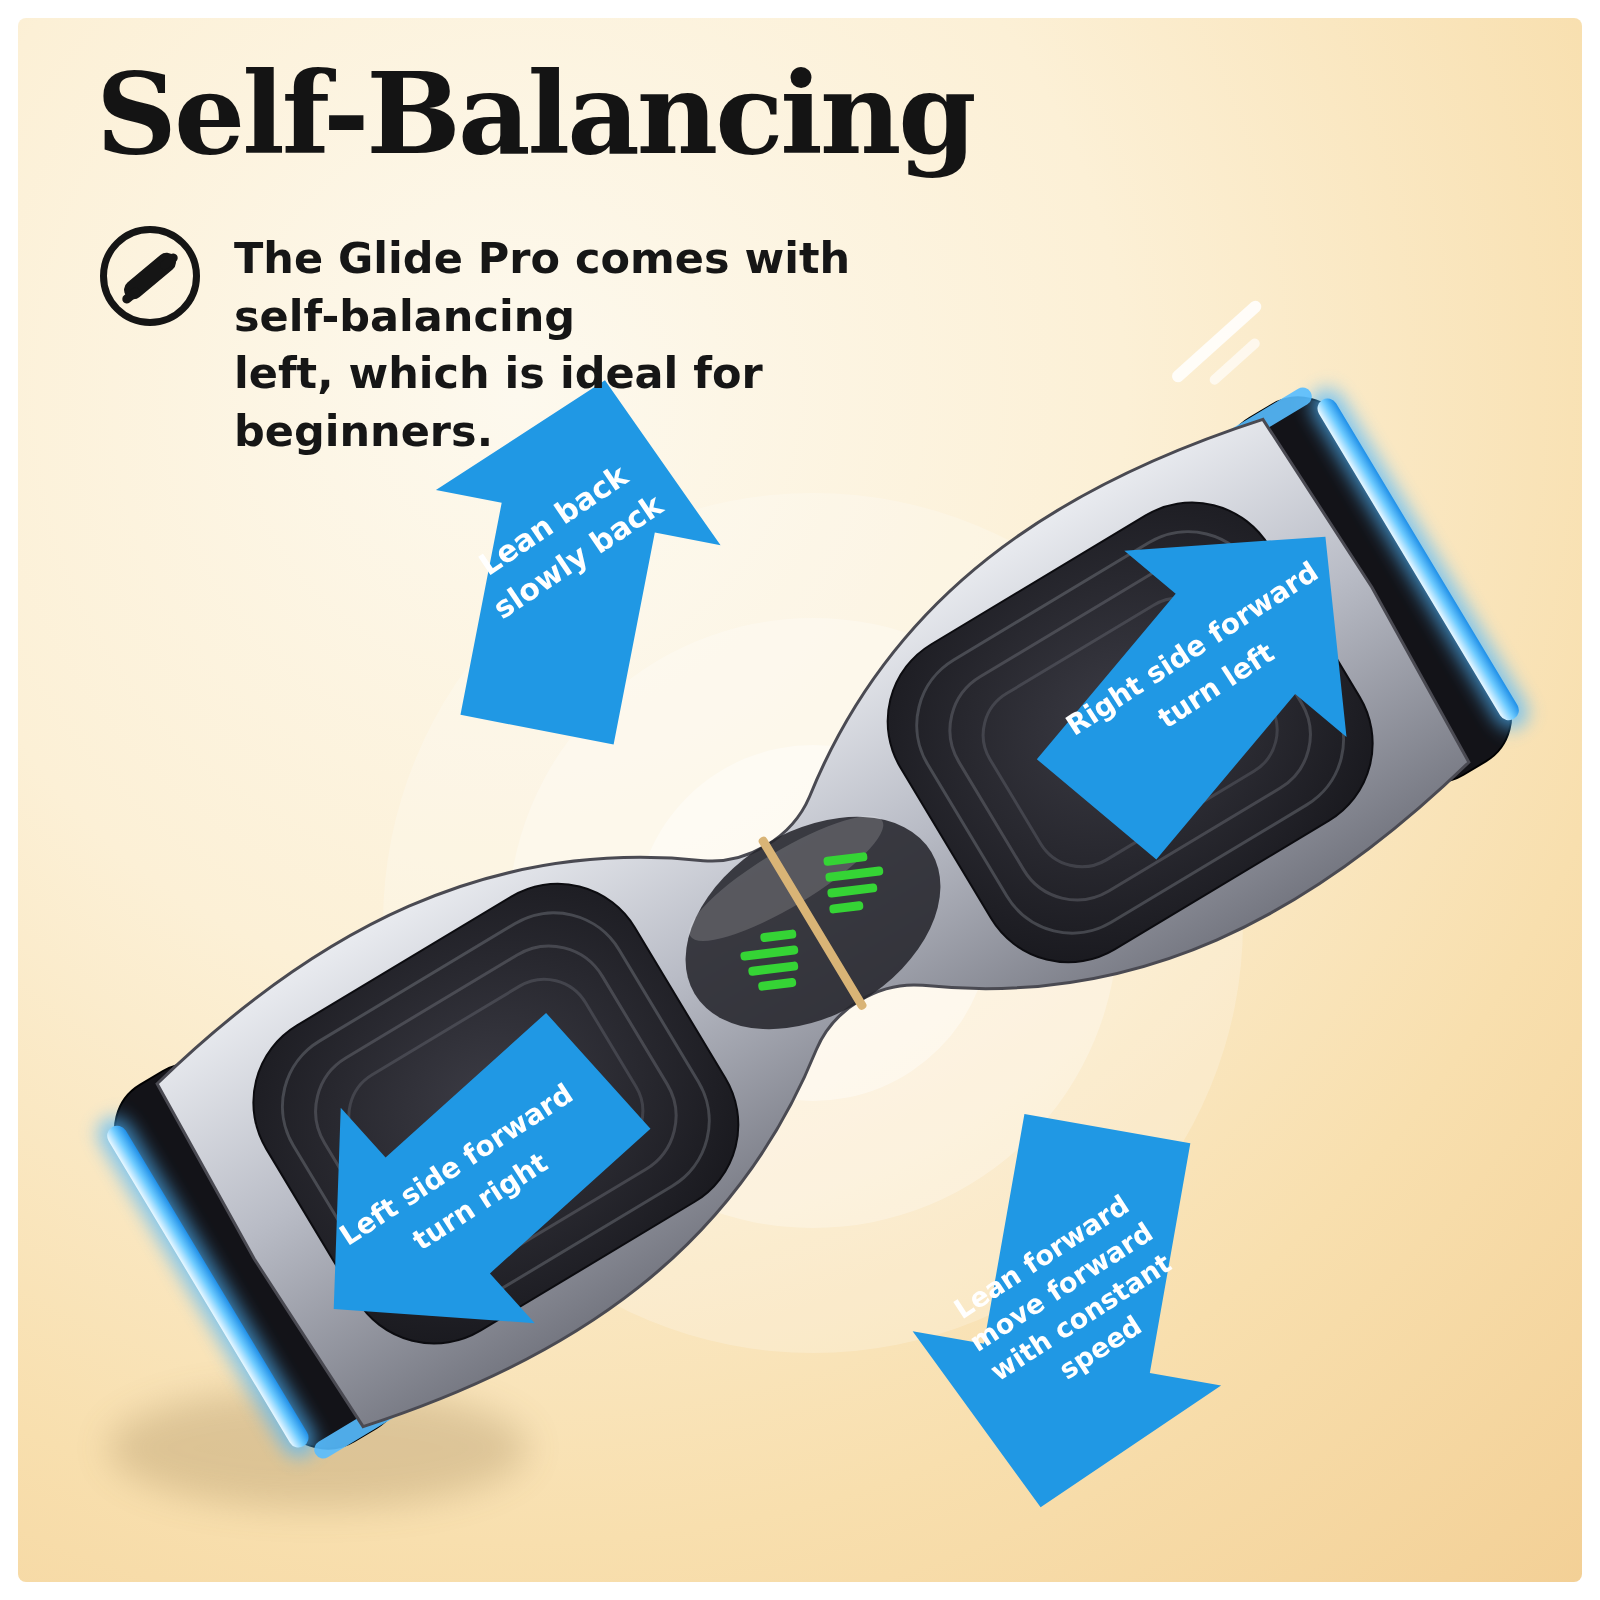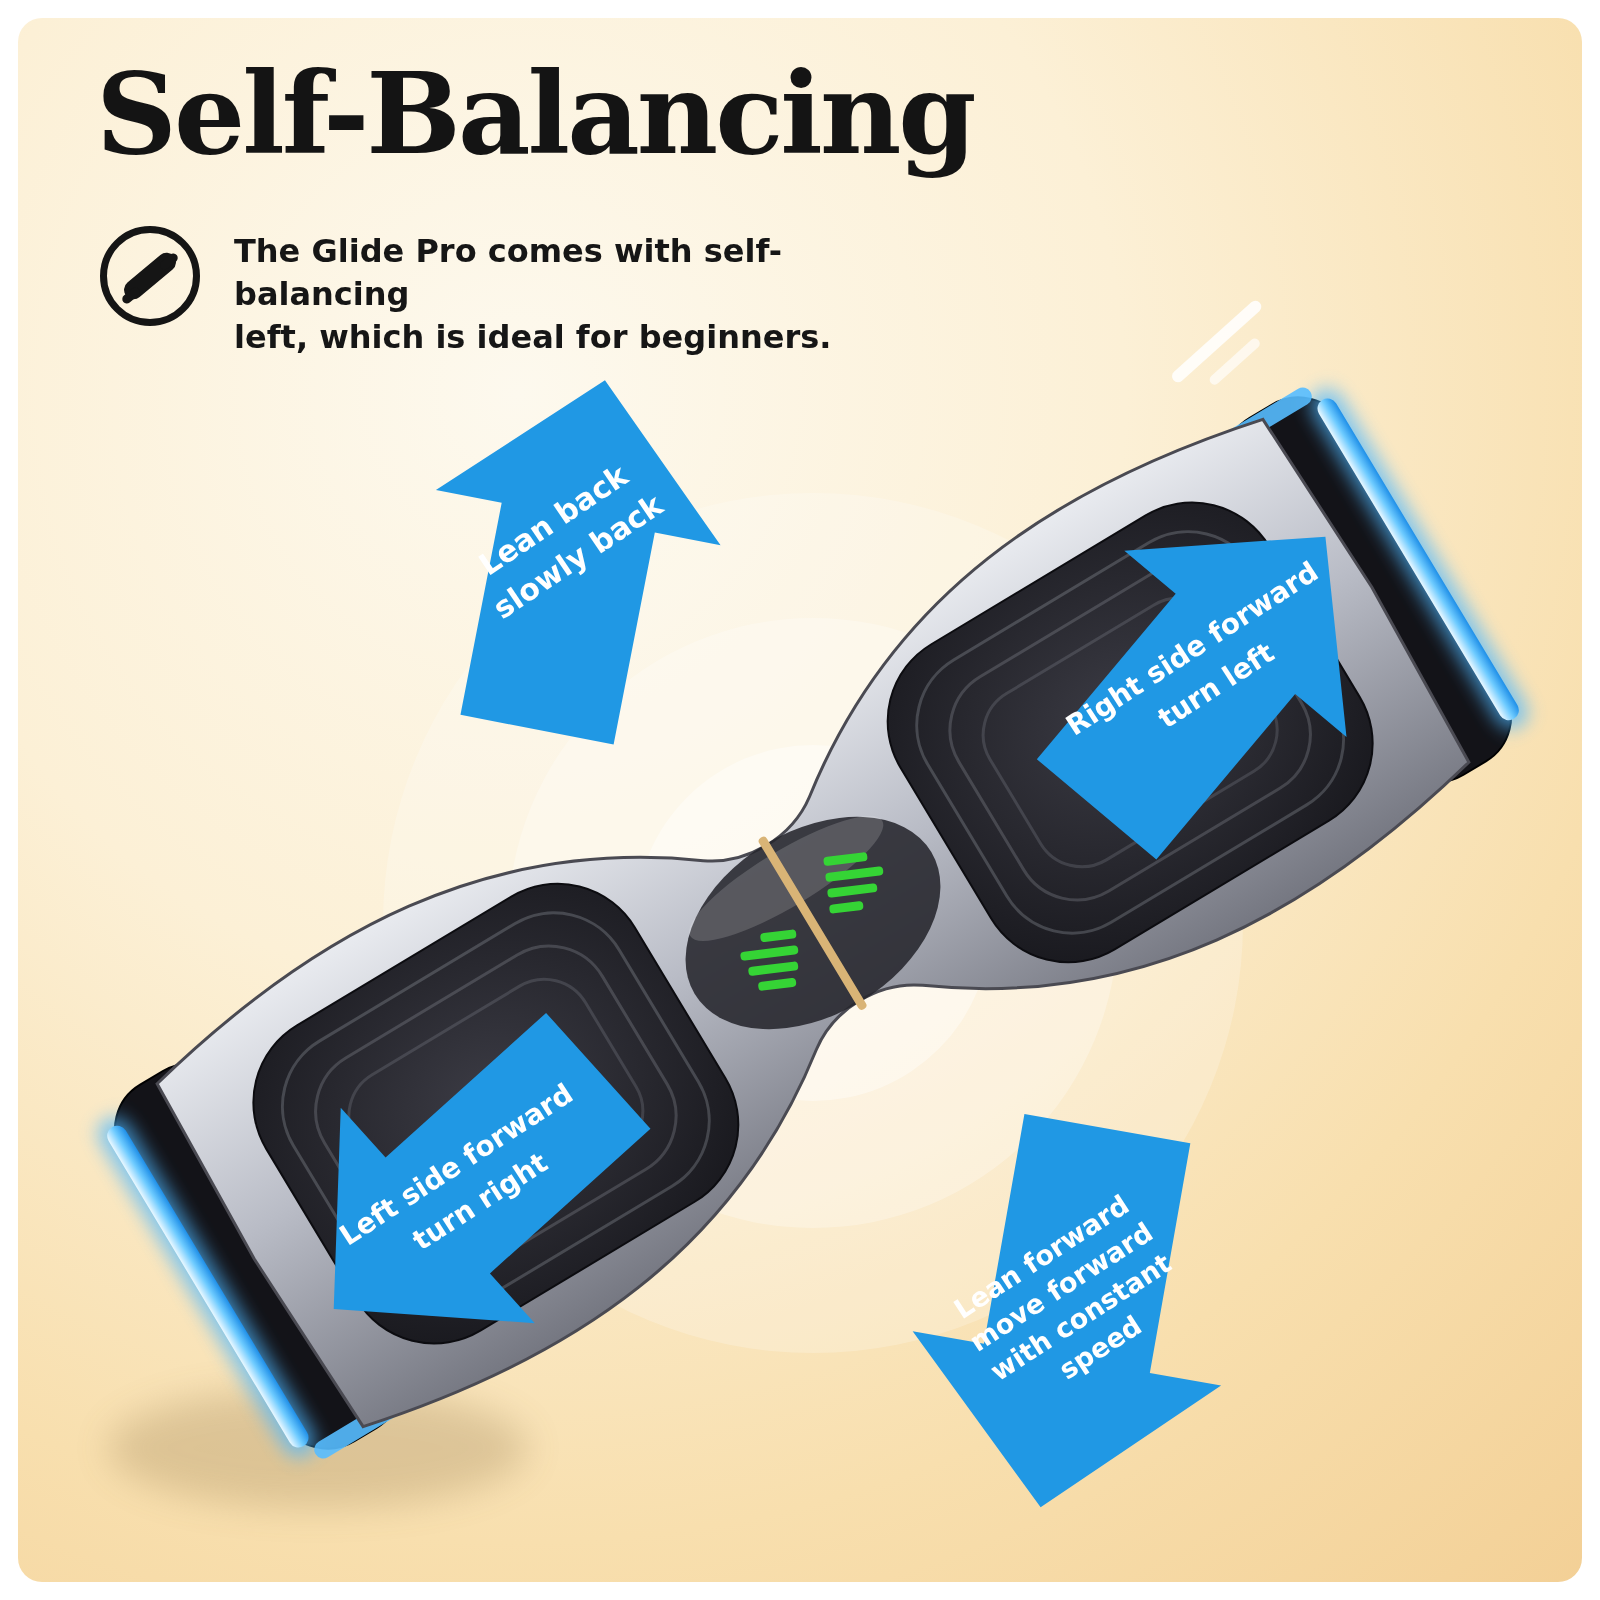--- a/index.html
+++ b/index.html
@@ -1,21 +1,21 @@
 <!DOCTYPE html>
 <html><head>
 <meta charset="utf-8">
 <style>
   html,body{margin:0;padding:0;}
   body{
     width:1600px;height:1600px;position:relative;background:#ffffff;
     font-family:"DejaVu Sans", sans-serif;overflow:hidden;
   }
   .canvas{
-    position:absolute;inset:18px;border-radius:24px;overflow:hidden;
+    position:absolute;inset:18px;border-radius:8px;overflow:hidden;
     background:radial-gradient(circle at 32% 24%, #fdf9ee 0%, #fcf0d6 38%, #f8dfae 72%, #f3d096 100%);
   }
   .title{
     position:absolute;left:78px;top:34px;margin:0;
     font-family:"DejaVu Serif", serif;font-weight:700;
     font-size:112px;letter-spacing:-3px;color:#141414;line-height:1.1;
     z-index:5;
   }
   .intro{position:absolute;left:82px;top:208px;display:flex;align-items:flex-start;z-index:5;}
   .hb-icon{
@@ -26,21 +26,21 @@
     position:absolute;left:50%;top:50%;width:62px;height:19px;border-radius:10px;background:#151515;
     transform:translate(-50%,-50%) rotate(-40deg);
   }
   .hb-icon .tab1,.hb-icon .tab2{
     position:absolute;width:20px;height:9px;border-radius:5px;background:#151515;
   }
   .hb-icon .tab1{left:14px;top:58px;transform:rotate(-40deg);}
   .hb-icon .tab2{right:14px;top:24px;transform:rotate(-40deg);}
   .desc{
     margin:4px 0 16px 34px;max-width:700px;
-    font-size:32px;line-height:1.34;font-weight:700;color:#161616;
+    font-size:43px;line-height:1.34;font-weight:700;color:#161616;
   }
   svg.scene{position:absolute;left:0;top:0;z-index:2;}
   svg .arrow-label text{
     font-family:"DejaVu Sans", sans-serif;font-weight:700;fill:#ffffff;text-anchor:middle;
   }
 </style>
 </head>
 <body>
 
 <div class="canvas">

